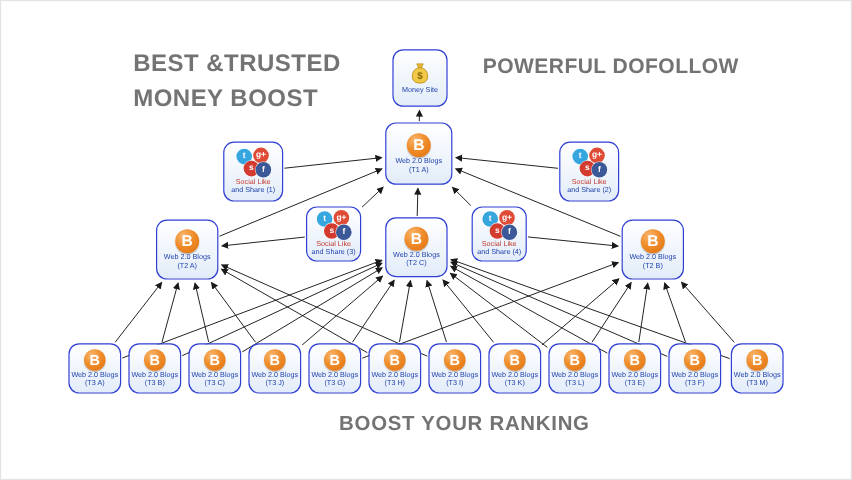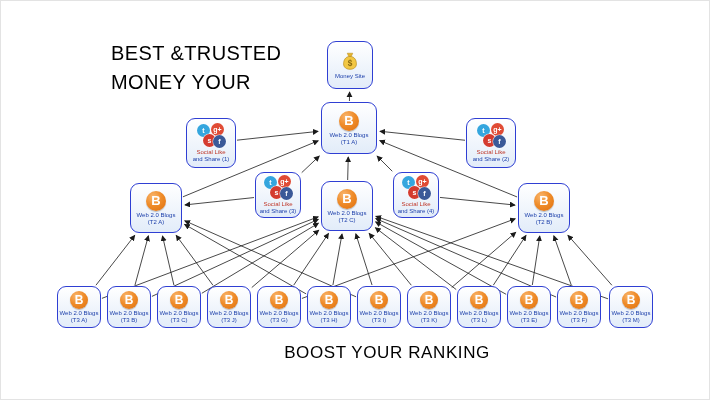--- a/index.html
+++ b/index.html
@@ -1,21 +1,21 @@
 <!DOCTYPE html>
 <html><head>
 <meta charset="utf-8">
 <style>
   html,body{margin:0;padding:0;background:#fff;}
   .canvas{
     position:relative;width:710px;height:400px;background:#ffffff;
     border:1px solid #e3e3e3;box-sizing:border-box;overflow:hidden;
     font-family:"Liberation Sans", sans-serif;
   }
-  .headline{position:absolute;font-weight:400;color:#000000;line-height:1.45;letter-spacing:.4px;}
+  .headline{position:absolute;font-weight:700;color:#737373;line-height:1.45;letter-spacing:.4px;}
   .headline.tl{left:110px;top:38px;font-size:20px;}
   .headline.tr{left:378px;top:42px;width:260px;text-align:center;font-size:17.5px;}
   .headline.bottom{left:0;top:340px;width:710px;text-align:center;font-size:17px;letter-spacing:.6px;margin-left:31px;}
   #edges{position:absolute;left:0;top:0;z-index:1;}
   .node{
     position:absolute;z-index:2;box-sizing:border-box;
     border:1.6px solid #2f3fd3;border-radius:9px;
     background:linear-gradient(#ffffff, #e2ecf9);
     display:flex;flex-direction:column;align-items:center;justify-content:center;
     gap:1px;
@@ -83,24 +83,25 @@
         <line x1="505.12561620081647" y1="293.3059738257278" x2="374.62315139755066" y2="220.88427632501438" stroke="#1a1a1a" stroke-width="0.8" marker-end="url(#arrow)"></line>
         <line x1="570.242439358554" y1="284.05718561419536" x2="552.8383384899948" y2="234.82844315741391" stroke="#1a1a1a" stroke-width="0.8" marker-end="url(#arrow)"></line>
         <line x1="555.0831185394767" y1="296.023254191755" x2="374.7506443815698" y2="217.51644432128688" stroke="#1a1a1a" stroke-width="0.8" marker-end="url(#arrow)"></line>
         <line x1="610.8853399377259" y1="284.2488351015501" x2="566.950040792883" y2="234.25349469534962" stroke="#1a1a1a" stroke-width="0.8" marker-end="url(#arrow)"></line>
         <line x1="607.0578085830184" y1="297.8409812214256" x2="374.82657425094476" y2="215.25170422304726" stroke="#1a1a1a" stroke-width="0.8" marker-end="url(#arrow)"></line>
       </g>
   </svg>
 
   <div class="headline tl">
     <div>BEST &amp;TRUSTED</div>
-    <div>MONEY YOUR</div>
+    <div>MONEY BOOST</div>
   </div>
 
   <div class="headline tr">
+    <div>POWERFUL DOFOLLOW</div>
   </div>
 
   <div class="headline bottom">BOOST YOUR RANKING</div>
 
   <div id="nodes">
       <div class="node" style="left: 326px; top: 40px; width: 46px; height: 48px;">
         <svg viewBox="0 0 24 24" width="22" height="22">
           <path d="M9 3.5 L15 3.5 L13.4 7 L10.6 7 Z" fill="#e8b62e" stroke="#b98f1f" stroke-width="0.6"></path>
           <path d="M12 7 C6.5 7 5 12 5 15 C5 19 8 21 12 21 C16 21 19 19 19 15 C19 12 17.5 7 12 7 Z" fill="#f2c744" stroke="#b98f1f" stroke-width="0.8"></path>
           <text x="12" y="17.5" text-anchor="middle" font-size="9" font-weight="bold" fill="#8a6a10">$</text>

